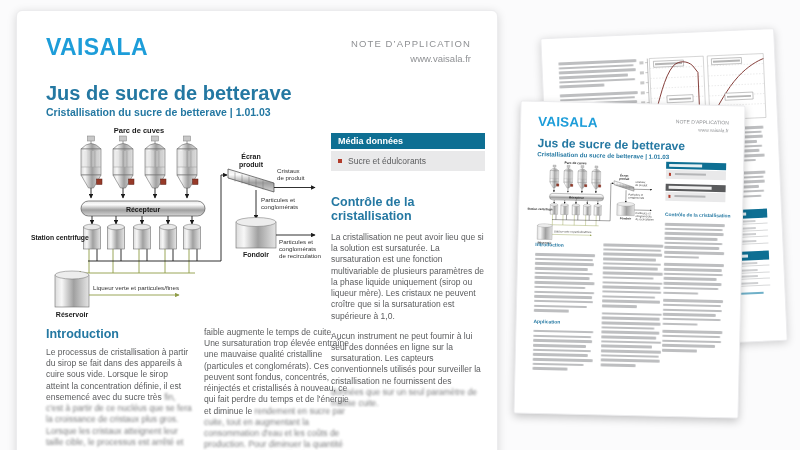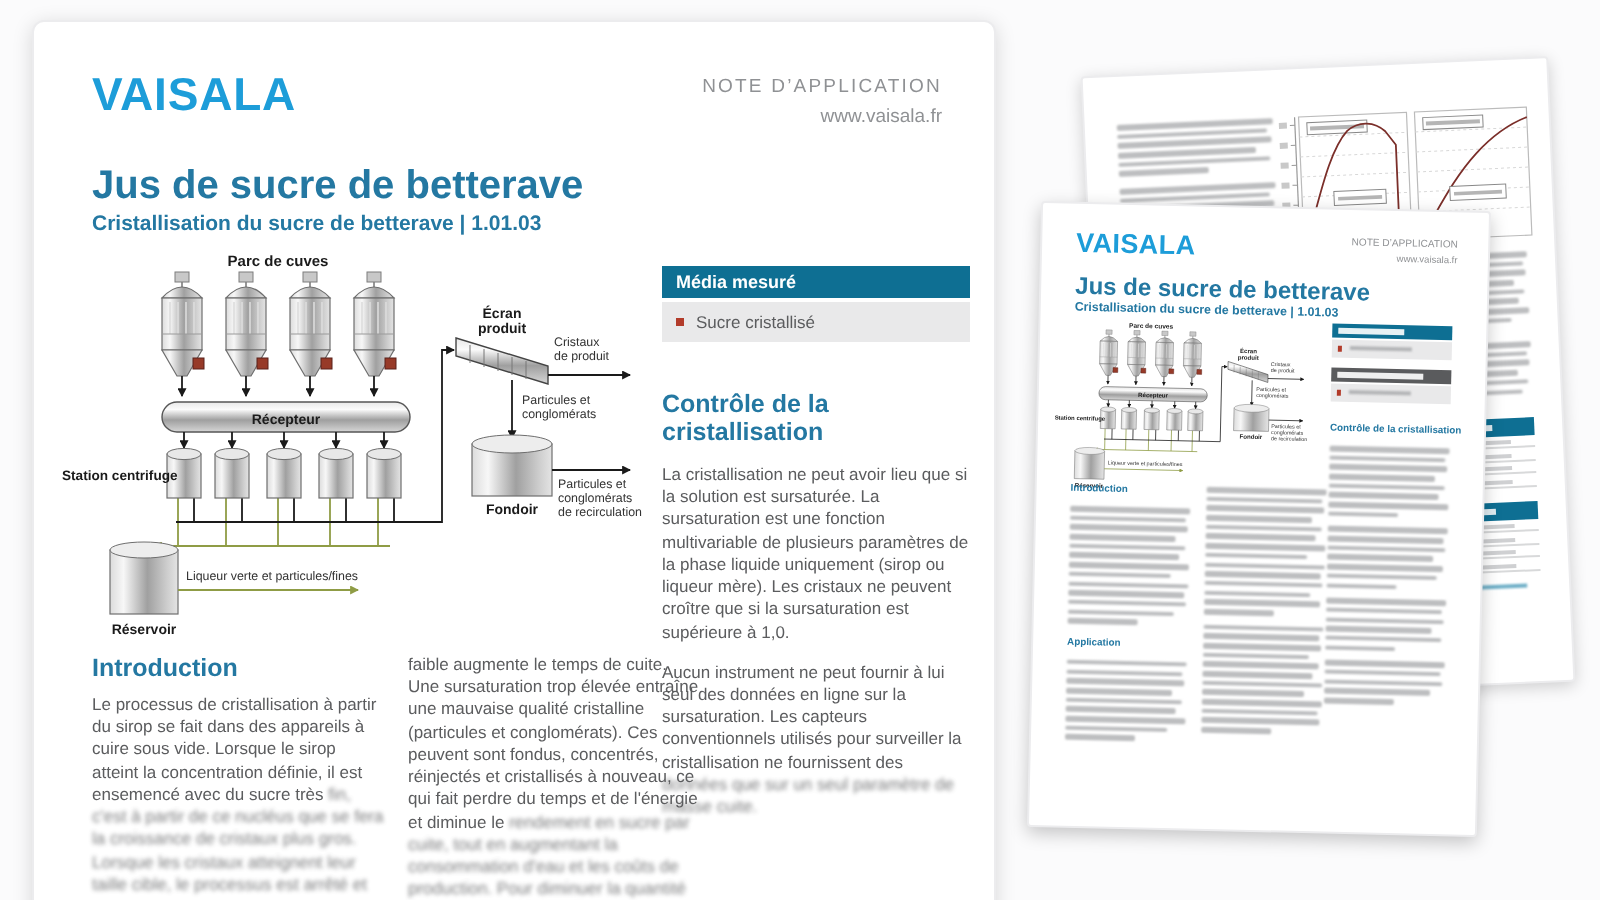--- a/index.html
+++ b/index.html
@@ -443,24 +443,24 @@
     <div class="note-url">www.vaisala.fr</div>
   </div>
   <div class="abs title-main">Jus de sucre de betterave</div>
   <div class="abs subtitle-main">Cristallisation du sucre de betterave | 1.01.03</div>
 
   <svg class="abs diagram-main" viewBox="0 0 292 206">
     <use href="#procdiag"></use>
   </svg>
 
   <div class="abs sidecol">
-    <div class="infobar teal-bg">Média mesuré</div>
+    <div class="infobar teal-bg">Média données</div>
     <div class="infoitem">
       <span class="bullet"></span>
-      <span>Sucre cristallisé</span>
+      <span>Sucre et édulcorants</span>
     </div>
 
     <div class="h-section">Contrôle de la cristallisation</div>
     <div class="body-p">La cristallisation ne peut avoir lieu que si la solution est sursaturée. La sursaturation est une fonction multivariable de plusieurs paramètres de la phase liquide uniquement (sirop ou liqueur mère). Les cristaux ne peuvent croître que si la sursaturation est supérieure à 1,0.</div>
     <div class="body-p">
       <span>Aucun instrument ne peut fournir à lui seul des données en ligne sur la sursaturation. Les capteurs conventionnels utilisés pour surveiller la cristallisation ne fournissent des</span>
       <span class="fadeblur">données que sur un seul paramètre de masse cuite.</span>
     </div>
 
   </div>

